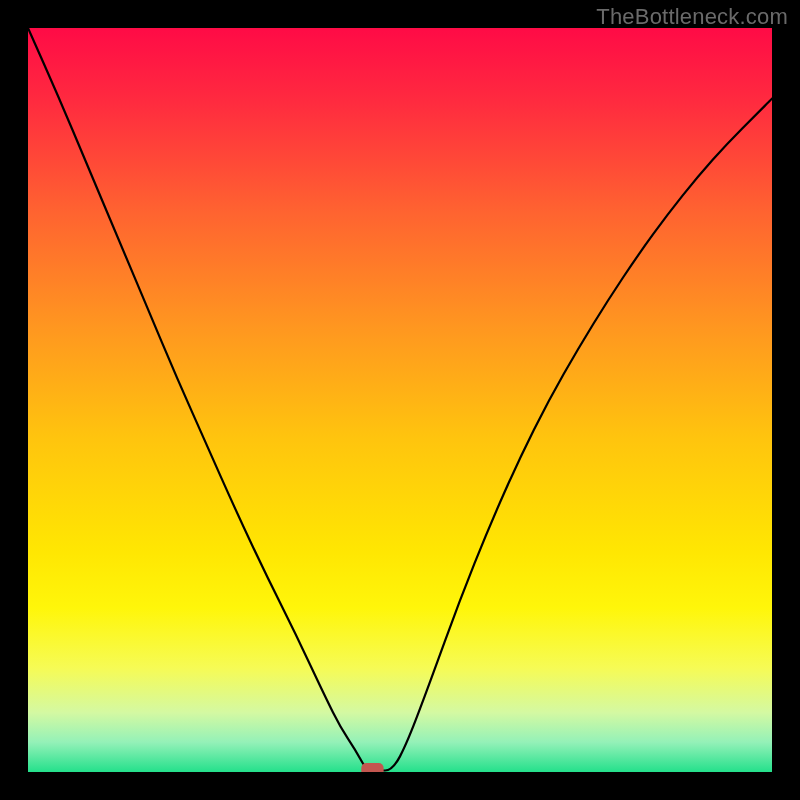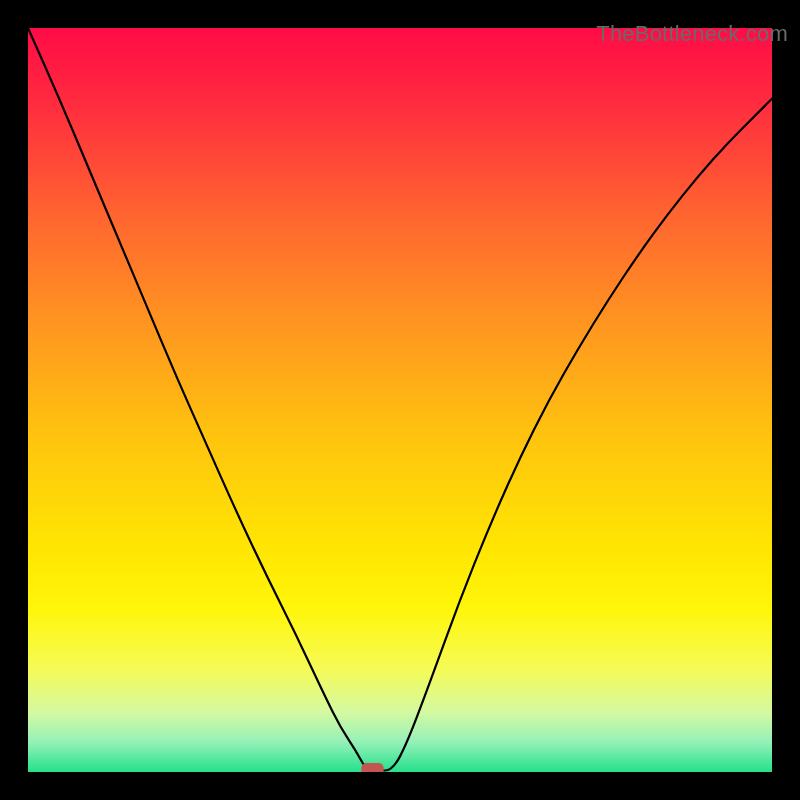--- a/index.html
+++ b/index.html
@@ -6,21 +6,21 @@
     margin: 0;
     padding: 0;
     width: 800px;
     height: 800px;
     background: #000;
     position: relative;
     font-family: Arial, sans-serif;
   }
   .watermark {
     position: absolute;
-    top: 21px;
+    top: 4px;
     right: 12px;
     color: #6a6a6a;
     font-size: 22px;
     font-weight: 500;
     z-index: 10;
     letter-spacing: 0.2px;
   }
   .plot-area {
     position: absolute;
     left: 28px;

